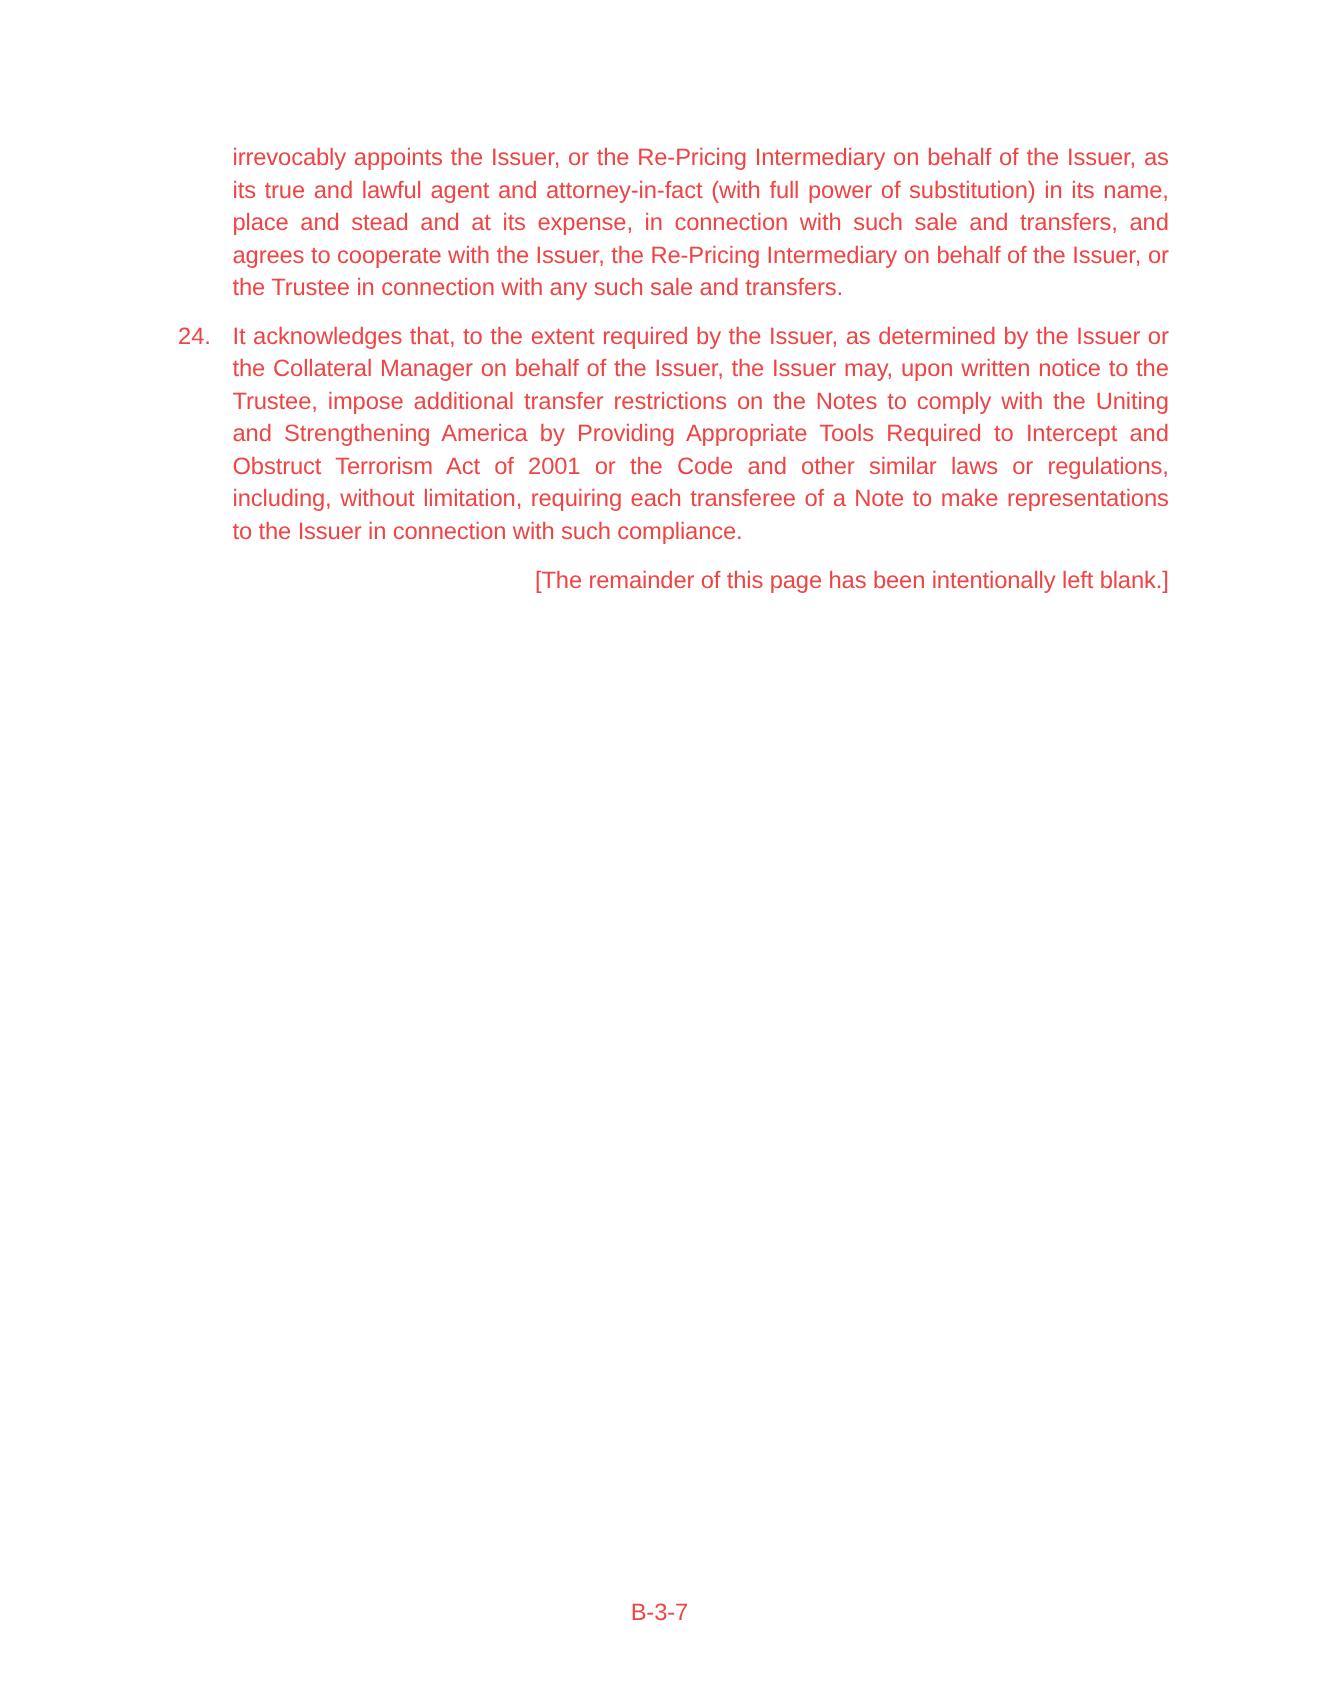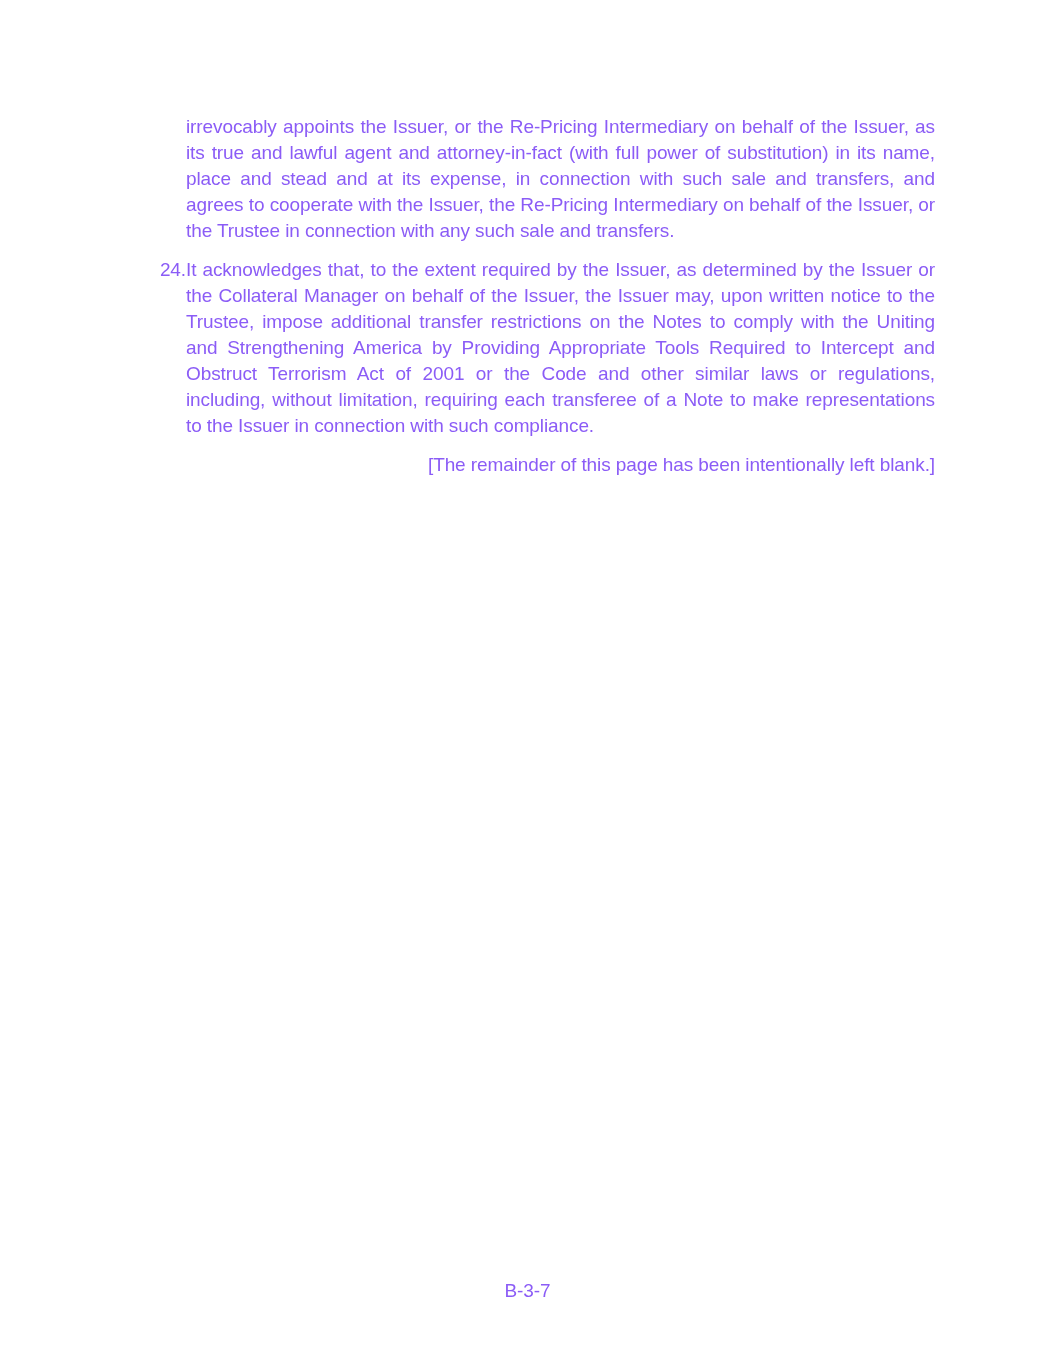--- a/index.html
+++ b/index.html
@@ -5,42 +5,42 @@
   html, body {
     margin: 0;
     padding: 0;
     background: #ffffff;
   }
   .doc-page {
     position: relative;
     width: 1055px;
     height: 1365px;
     background: #ffffff;
-    color: #8b5cf6;
+    color: #ef4444;
     font-family: "Liberation Sans", "DejaVu Sans", sans-serif;
     font-size: 19px;
     line-height: 26px;
     letter-spacing: -0.1px;
     overflow: hidden;
   }
   .content {
     position: absolute;
     top: 114px;
     left: 125px;
     width: 810px; 
   }
   .para {
     display: flex;
     align-items: flex-start;
     margin-bottom: 13px;
   }
   .para .num {
     width: 61px;
     flex-shrink: 0;
-    text-align: right;
+    text-align: center;
   }
   .para .text {
     width: 749px;
     text-align: justify;
     text-justify: inter-word;
   }
   .centered-note {
     width: 810px;
     text-align: right;
   }

